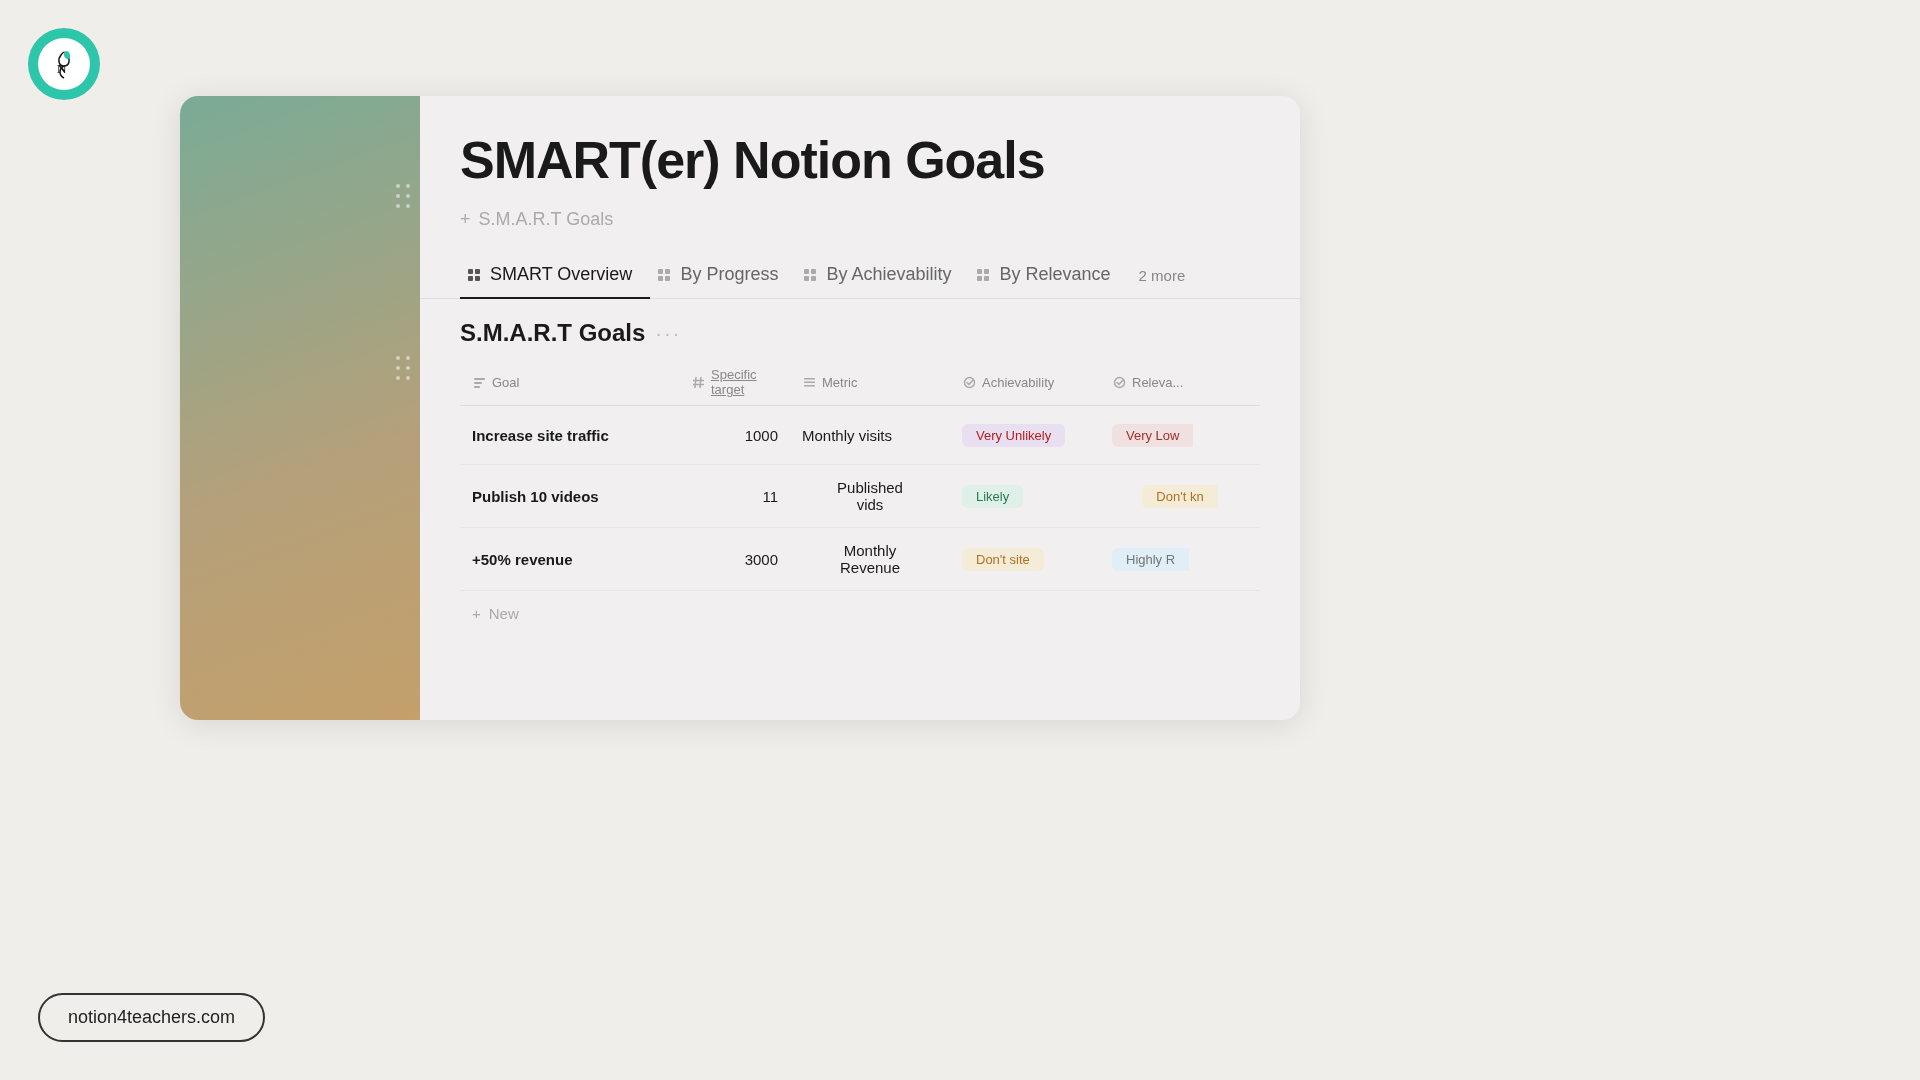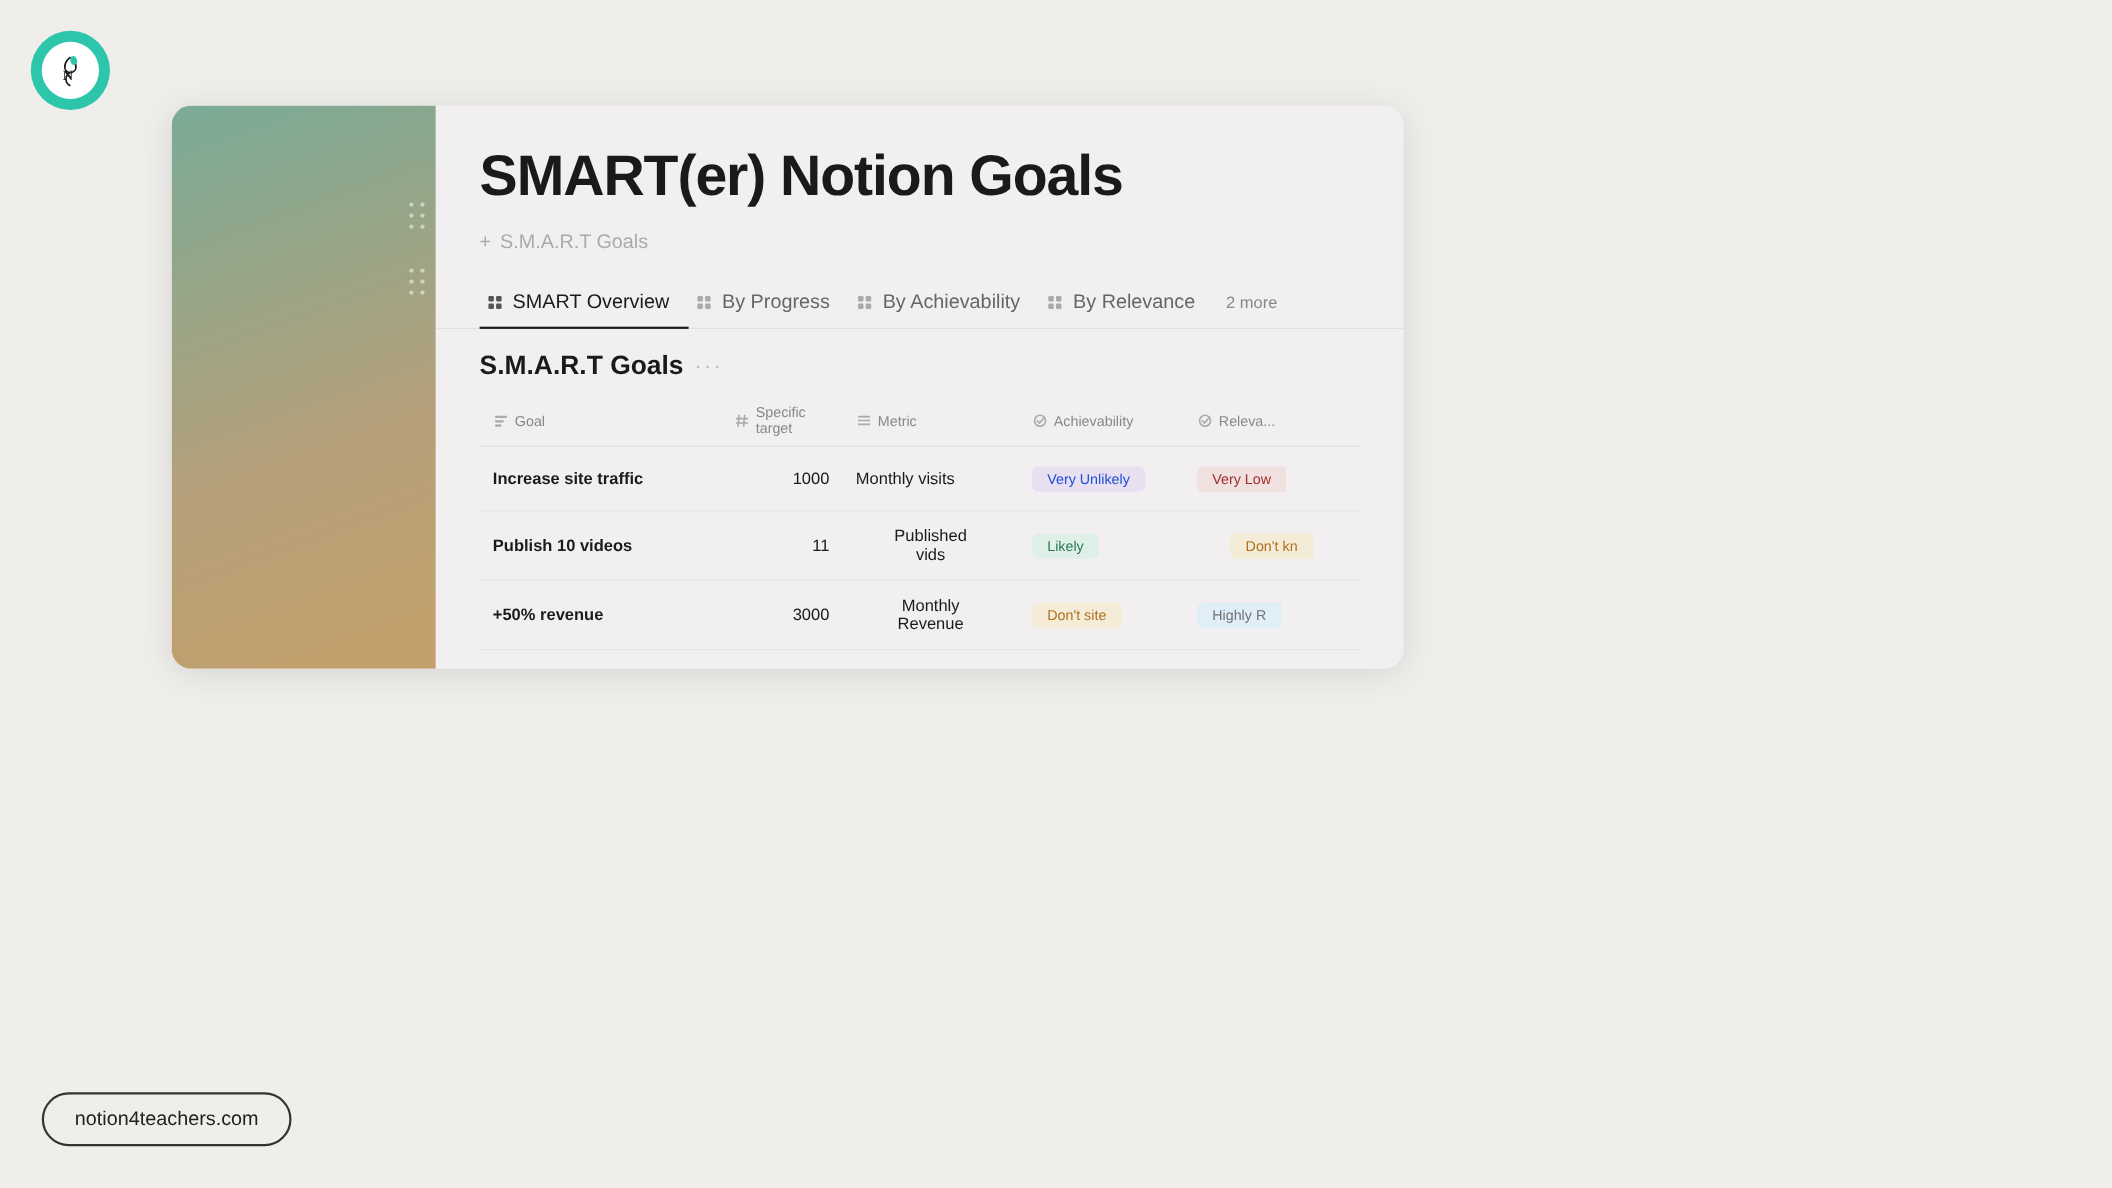--- a/index.html
+++ b/index.html
@@ -49,23 +49,23 @@
       font-size: 18px;
       font-weight: 500;
       color: #222;
       background: #f0eeeb;
     }
 
     
     .main-card {
       position: absolute;
       top: 96px;
-      left: 156px;
+      left: 180px;
       width: 1120px;
-      height: 512px;
+      height: 624px;
       border-radius: 18px;
       overflow: hidden;
       display: flex;
       box-shadow: 0 4px 32px rgba(0,0,0,0.10);
     }
 
     
     .left-panel {
       width: 240px;
       min-width: 240px;
@@ -267,21 +267,21 @@
     .badge {
       display: inline-block;
       padding: 4px 14px;
       border-radius: 6px;
       font-size: 13px;
       font-weight: 500;
     }
 
     .badge-very-unlikely {
       background: #e8e0f0;
-      color: #1d4ed8;
+      color: #b91c1c;
     }
 
     .badge-likely {
       background: #dff0e8;
       color: #2a7a52;
     }
 
     .badge-dont-know {
       background: #f5ecd8;
       color: #b07020;
@@ -455,21 +455,21 @@
                   <svg width="13" height="13" viewBox="0 0 13 13" fill="none">
                       <rect x="1" y="2" width="11" height="2" rx="1" fill="#aaa"></rect>
                       <rect x="1" y="6" width="8" height="2" rx="1" fill="#aaa"></rect>
                       <rect x="1" y="10" width="6" height="2" rx="1" fill="#aaa"></rect>
                     </svg>
                 </span>
                 <span>Goal</span>
               </div>
             </th>
             <th class="th-target">
-              <div class="th-content" style="justify-content:flex-end;">
+              <div class="th-content" style="justify-content:flex-end;text-decoration:underline;">
                 <span class="col-icon">
                   <svg width="13" height="13" viewBox="0 0 13 13" fill="none">
                       <line x1="4" y1="1" x2="3" y2="12" stroke="#aaa" stroke-width="1.5"></line>
                       <line x1="9" y1="1" x2="8" y2="12" stroke="#aaa" stroke-width="1.5"></line>
                       <line x1="1" y1="4.5" x2="12" y2="4.5" stroke="#aaa" stroke-width="1.5"></line>
                       <line x1="1" y1="8.5" x2="12" y2="8.5" stroke="#aaa" stroke-width="1.5"></line>
                     </svg>
                 </span>
                 <span>Specific target</span>
               </div>

